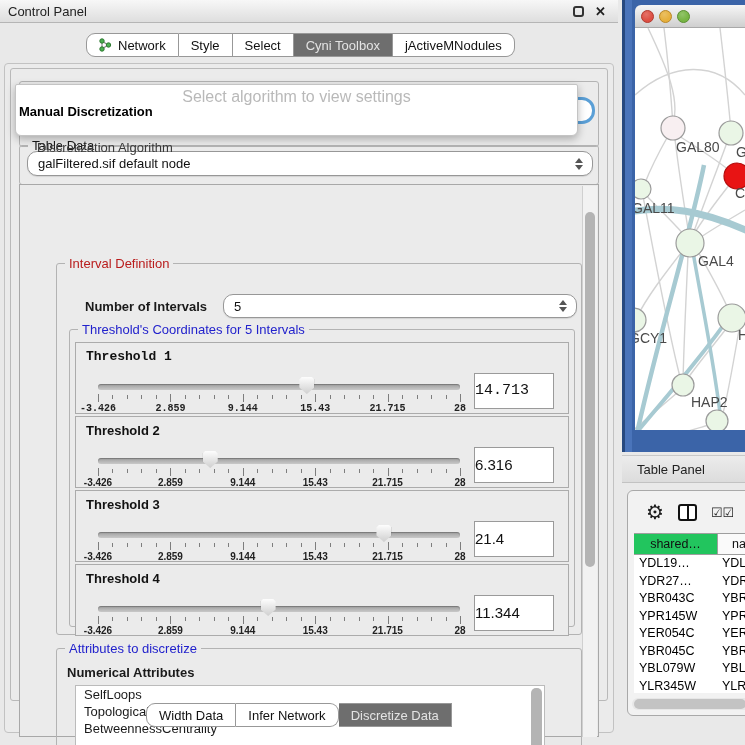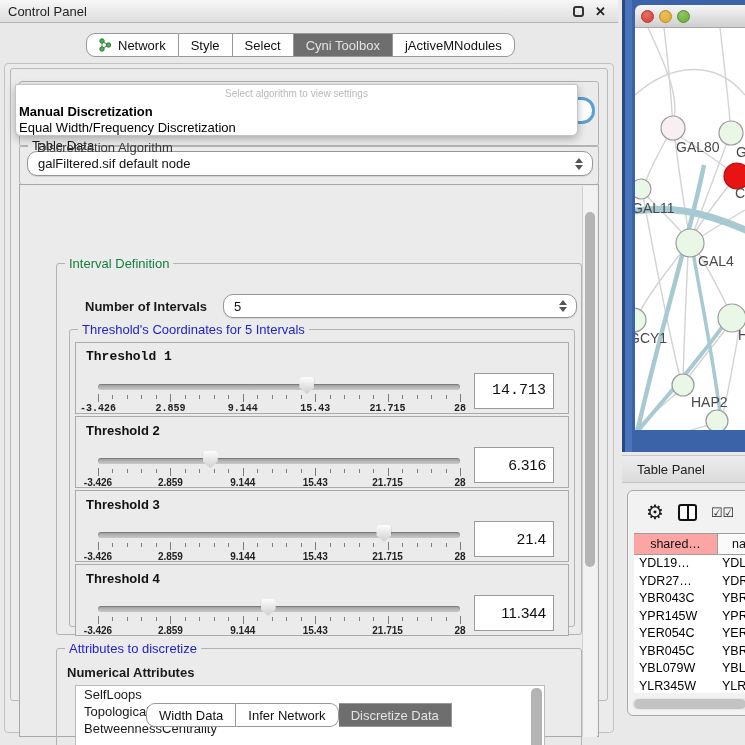--- a/index.html
+++ b/index.html
@@ -29,21 +29,21 @@
   .tab.sel   { background:#6e6e6e; color:#e3e3e3; }
   #tab-icon { width:13px; height:14px; margin-right:6px; }
 
   .settings-card { left:10px; top:68px; width:598px; height:633px;
     border:1px solid #b9b9b9; border-radius:3px; background:#ebebeb; }
 
   
   .tbox { position:absolute; border:1px solid #b3b3b3; border-radius:3px; }
   .tbox-title { position:absolute; top:-8px; left:8px; background:#ebebeb;
     padding:0 4px; font-size:13px; line-height:15px; white-space:nowrap; }
-  .t-green { color:#15803d; }
+  .t-green { color:#b91c1c; }
   .t-blue  { color:#2222cc; }
 
   #algo-box { left:8px; top:12px; width:580px; height:66px; }
   #algo-combo-focus { left:550px; top:28px; width:34px; height:27px; background:#fff;
     border:3px solid #5a9fd6; border-radius:13px; }
 
   #tabledata-box { left:8px; top:76px; width:580px; height:40px; }
   .combo { position:absolute; background:#fff; border:1px solid #979797; border-radius:10px;
     box-shadow:0 1px 1px rgba(0,0,0,.10); display:flex; align-items:center;
     padding:0 10px; font-size:13px; color:#111; }
@@ -77,39 +77,39 @@
   .sld-thumb { position:absolute; top:-4px; width:15px; height:17px;
     filter:drop-shadow(0 0 1px #777);
     background:linear-gradient(#fdfdfd,#cfcfcf);
     clip-path:polygon(50% 100%, 0 62%, 0 14%, 16% 0, 84% 0, 100% 14%, 100% 62%); }
   .ticks { position:absolute; left:0; top:13px; width:100%; height:8px; }
   .tick { position:absolute; top:0; width:1px; background:#7d7d7d; }
   .tick.major { height:8px; } .tick.minor { height:4px; top:1px; }
   .sld-labels { position:absolute; left:0; top:22px; width:100%; height:12px; }
   .sld-lab { position:absolute; transform:translateX(-50%); font-size:10px; font-weight:bold; color:#222; white-space:nowrap; }
   .valbox { position:absolute; left:398px; top:30px; width:80px; height:36px; background:#fff;
-    border:1px solid #9a9a9a; font-size:15px; color:#111; text-align:right;
+    border:1px solid #9a9a9a; font-size:15px; color:#111; text-align:left;
     line-height:34px; padding-right:7px; }
 
   #attrs-box { left:36px; top:463px; width:526px; height:120px; }
   #attrs-sub { position:absolute; left:10px; top:16px; font-weight:bold; font-size:13px; }
   #attr-list { position:absolute; left:18px; top:36px; width:470px; height:80px;
     background:#fff; border:1px solid #bbb; overflow:hidden; }
   .attr-item { padding:1px 0 1px 8px; font-size:13px; color:#1a1a1a; }
   #attr-scroll { position:absolute; right:2px; top:2px; width:11px; height:72px;
     background:#b4b4b4; border-radius:5px; }
 
   #bottom-tabs { left:146px; top:703px; height:24px; display:flex; z-index:5; }
 
   
   #algo-popup { left:15px; top:84px; width:563px; height:52px; background:#fff;
     border:1px solid #c4c4c4; border-radius:2px 2px 6px 6px;
     box-shadow:0 3px 8px rgba(0,0,0,.28); z-index:20; }
   #algo-hint { position:absolute; left:0; top:3px; width:100%; text-align:center;
-    color:#b9b9b9; font-size:10px; }
+    color:#b9b9b9; font-size:16px; }
   .algo-opt { position:absolute; left:3px; font-size:13px; color:#000; white-space:nowrap; }
   #algo-opt-0 { top:19px; font-weight:bold; }
   #algo-opt-1 { top:35px; }
   #algo-title-sliver { left:26px; top:71px; font-size:13px; color:#3a3a3a; z-index:4; }
 
   
   #net-frame { left:622px; top:0; width:123px; height:452px;
     background:linear-gradient(90deg,#27497f 0 3px,#4a74ba 3px 10px,#3b64a8 10px 13px,#3b64a8);text-align:right; }
   #net-titlebar { position:absolute; left:13px; top:5px; width:110px; height:23px;
     background:linear-gradient(#f6f6f6,#cfcfcf); border-radius:6px 0 0 0;
@@ -128,21 +128,21 @@
   #tp-toolbar { position:absolute; left:0; top:0; width:100%; height:42px;
     display:flex; align-items:center; gap:14px; padding-left:18px; }
   #gear-ic { font-size:20px; color:#1c1c1c; line-height:20px; }
   #split-ic { width:19px; height:17px; border:2px solid #111; border-radius:3px; position:relative; background:#fff; }
   #split-ic:before { content:""; position:absolute; left:7px; top:0; width:2px; height:13px; background:#111; }
   .chk-ic { font-size:13px; color:#222; }
   #tp-table { position:absolute; left:6px; top:42px; width:140px; height:160px; background:#fff; overflow:hidden; }
   #tp-header { display:flex; height:22px; border-top:1px solid #9e9e9e; border-bottom:1px solid #9e9e9e; }
   .th { font-size:12.5px; color:#111; display:flex; align-items:center; justify-content:center;
     border-right:1px solid #9e9e9e; background:#fafafa; }
-  .th.sel { background:#fca5a5; }
+  .th.sel { background:#22c55e; }
   .th0 { width:84px; } .th1 { width:56px; justify-content:flex-start; padding-left:14px; }
   .tr { display:flex; height:17.5px; }
   .td { font-size:12.5px; color:#000; line-height:17.5px; white-space:nowrap; overflow:hidden; }
   .td0 { width:84px; padding-left:5px; } .td1 { width:56px; padding-left:4px; }
   #tp-hscroll { position:absolute; left:4px; top:207px; width:142px; height:12px;
     background:#e7e7e7; border-radius:6px; }
   #tp-hthumb { position:absolute; left:2px; top:1px; width:112px; height:10px;
     background:#c3c3c3; border-radius:5px; }
 </style>
 </head>
@@ -416,21 +416,20 @@
   <div class="abs" id="bottom-tabs">
       <div class="tab first">Width Data</div>
       <div class="tab last">Infer Network</div>
       <div class="tab sel">Discretize Data</div>
     </div>
 </div>
 
 <div class="abs" id="algo-popup">
   <div id="algo-hint">Select algorithm to view settings</div>
   <div class="algo-opt" id="algo-opt-0">Manual Discretization</div>
-  <div class="algo-opt" id="algo-opt-1">Equal Width/Frequency Discretization</div>
 </div>
 
 <div class="abs" id="net-frame">
   <div id="net-titlebar">
     <span class="tl" id="tl-0" style="left: 6px; background: radial-gradient(circle at 40% 30%, rgba(255, 255, 255, 0.2), transparent 60%), rgb(221, 79, 67); border: 1px solid rgb(176, 58, 48);"></span>
     <span class="tl" id="tl-1" style="left: 24px; background: radial-gradient(circle at 40% 30%, rgba(255, 255, 255, 0.2), transparent 60%), rgb(230, 176, 60); border: 1px solid rgb(184, 135, 42);"></span>
     <span class="tl" id="tl-2" style="left: 42px; background: radial-gradient(circle at 40% 30%, rgba(255, 255, 255, 0.2), transparent 60%), rgb(119, 181, 68); border: 1px solid rgb(90, 143, 51);"></span>
   </div>
   <div id="net-canvas">
     <svg id="net-svg" width="110" height="402" viewBox="635 28 110 402">

